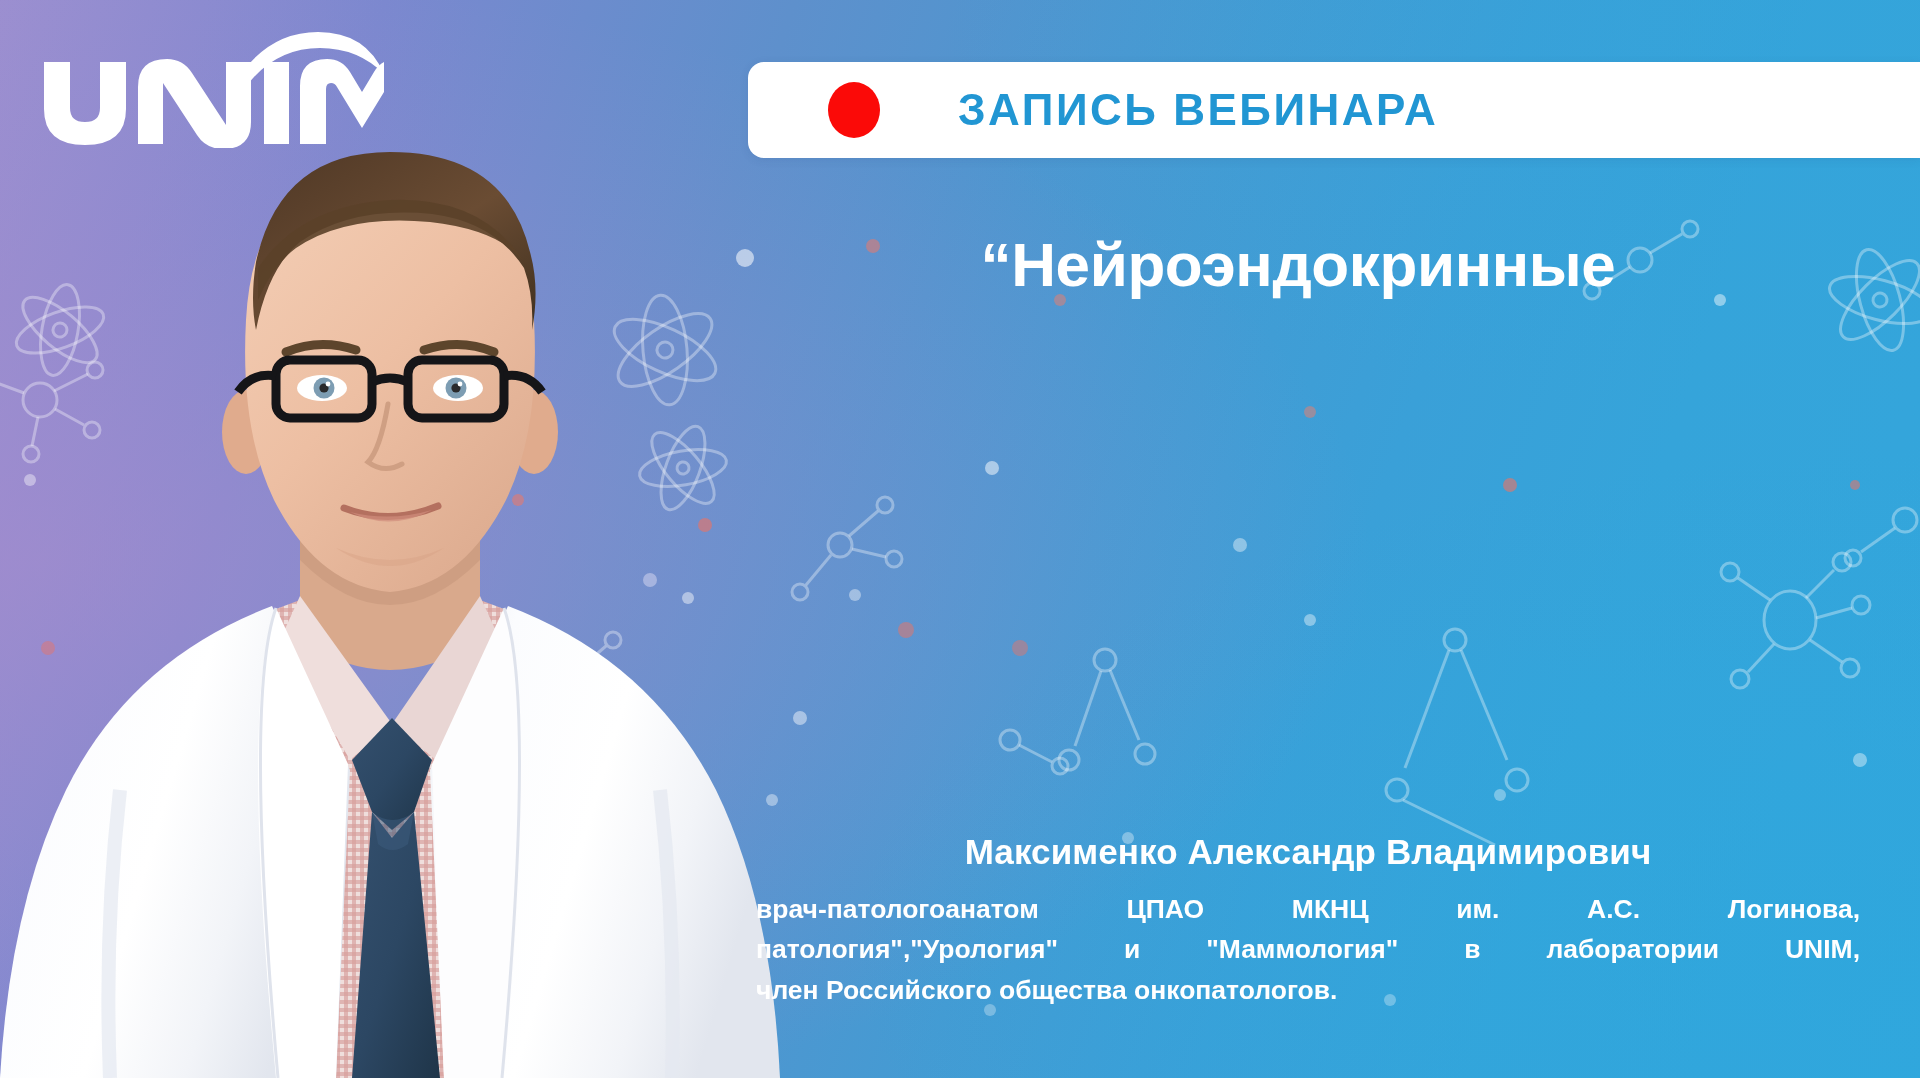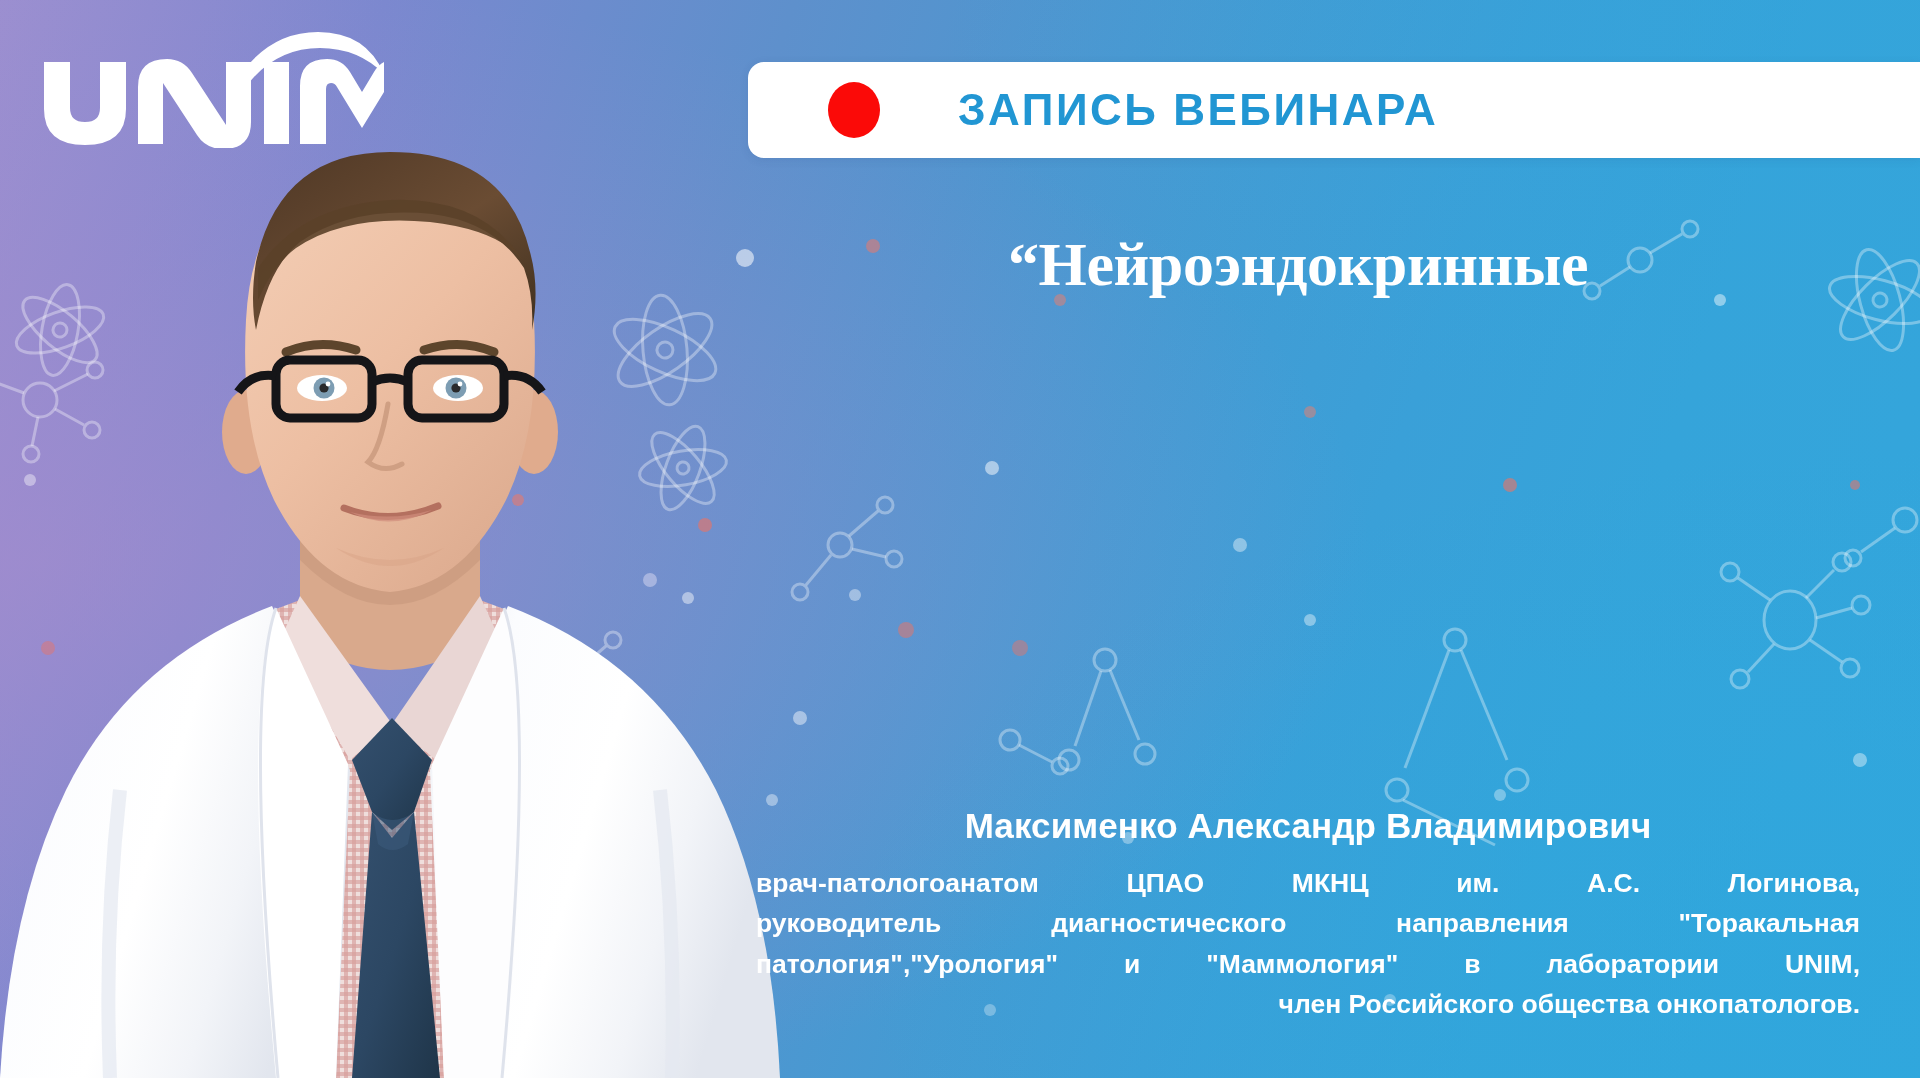--- a/index.html
+++ b/index.html
@@ -128,27 +128,26 @@
     position: absolute;
     left: 0px;
     top: 225px;
     width: 1100px;
     color: #ffffff;
     font-size: 62px;
     font-weight: bold;
     line-height: 1.28;
     letter-spacing: -0.4px;
     text-align: center;
-    font-family: Liberation Serif, serif;
   }
 
   .speaker-block {
     position: absolute;
     left: 0px;
-    top: 805px;
+    top: 831px;
     width: 1120px;
     text-align: center;
   }
   .speaker-name {
     color: #ffffff;
     font-size: 35px;
     font-weight: bold;
     line-height: 1.2;
     letter-spacing: 0.1px;
     margin-bottom: 16px;
@@ -161,21 +160,21 @@
     text-align: justify;
     padding: 0 8px 0 8px;
     letter-spacing: 0px;
   }
   .speaker-bio > span { display: block; }
   .bio-line-justify {
     text-align: justify;
     text-align-last: justify;
   }
   .bio-line-left {
-    text-align: right;
+    text-align: left;
   }
 </style>
 </head>
 <body>
 
 <div class="poster">
 
   <div class="bg-gradient"></div>
   <div class="bg-gradient-overlay"></div>
 
@@ -469,21 +468,20 @@
   <div class="content">
 
     <div class="webinar-title">
       <div>“Нейроэндокринные</div>
     </div>
 
     <div class="speaker-block">
       <div class="speaker-name">Максименко Александр Владимирович</div>
       <div class="speaker-bio">
         <span class="bio-line-justify">врач-патологоанатом ЦПАО МКНЦ им. А.С. Логинова,</span>
-        <span class="bio-line-justify">руководитель диагностического направления "Торакальная</span>
         <span class="bio-line-justify">патология","Урология" и "Маммология" в лаборатории UNIM,</span>
         <span class="bio-line-left">член Российского общества онкопатологов.</span>
       </div>
     </div>
 
   </div>
 
 </div>
 
 </body></html>

